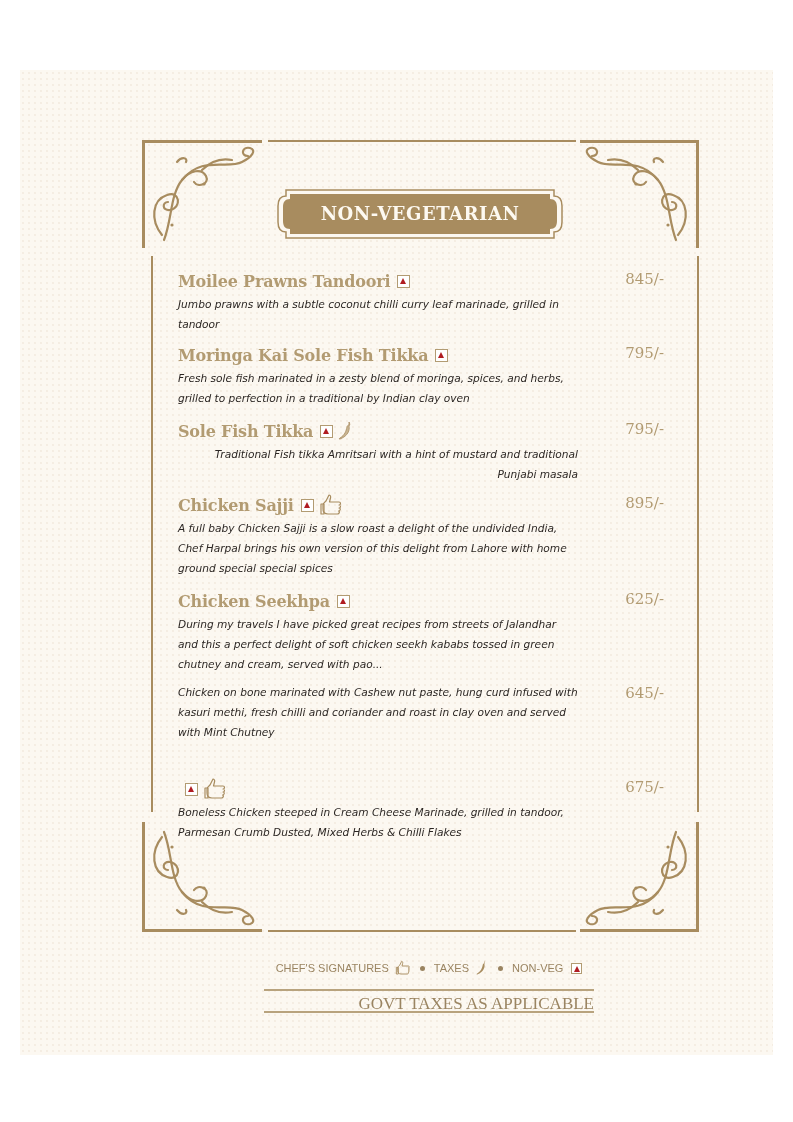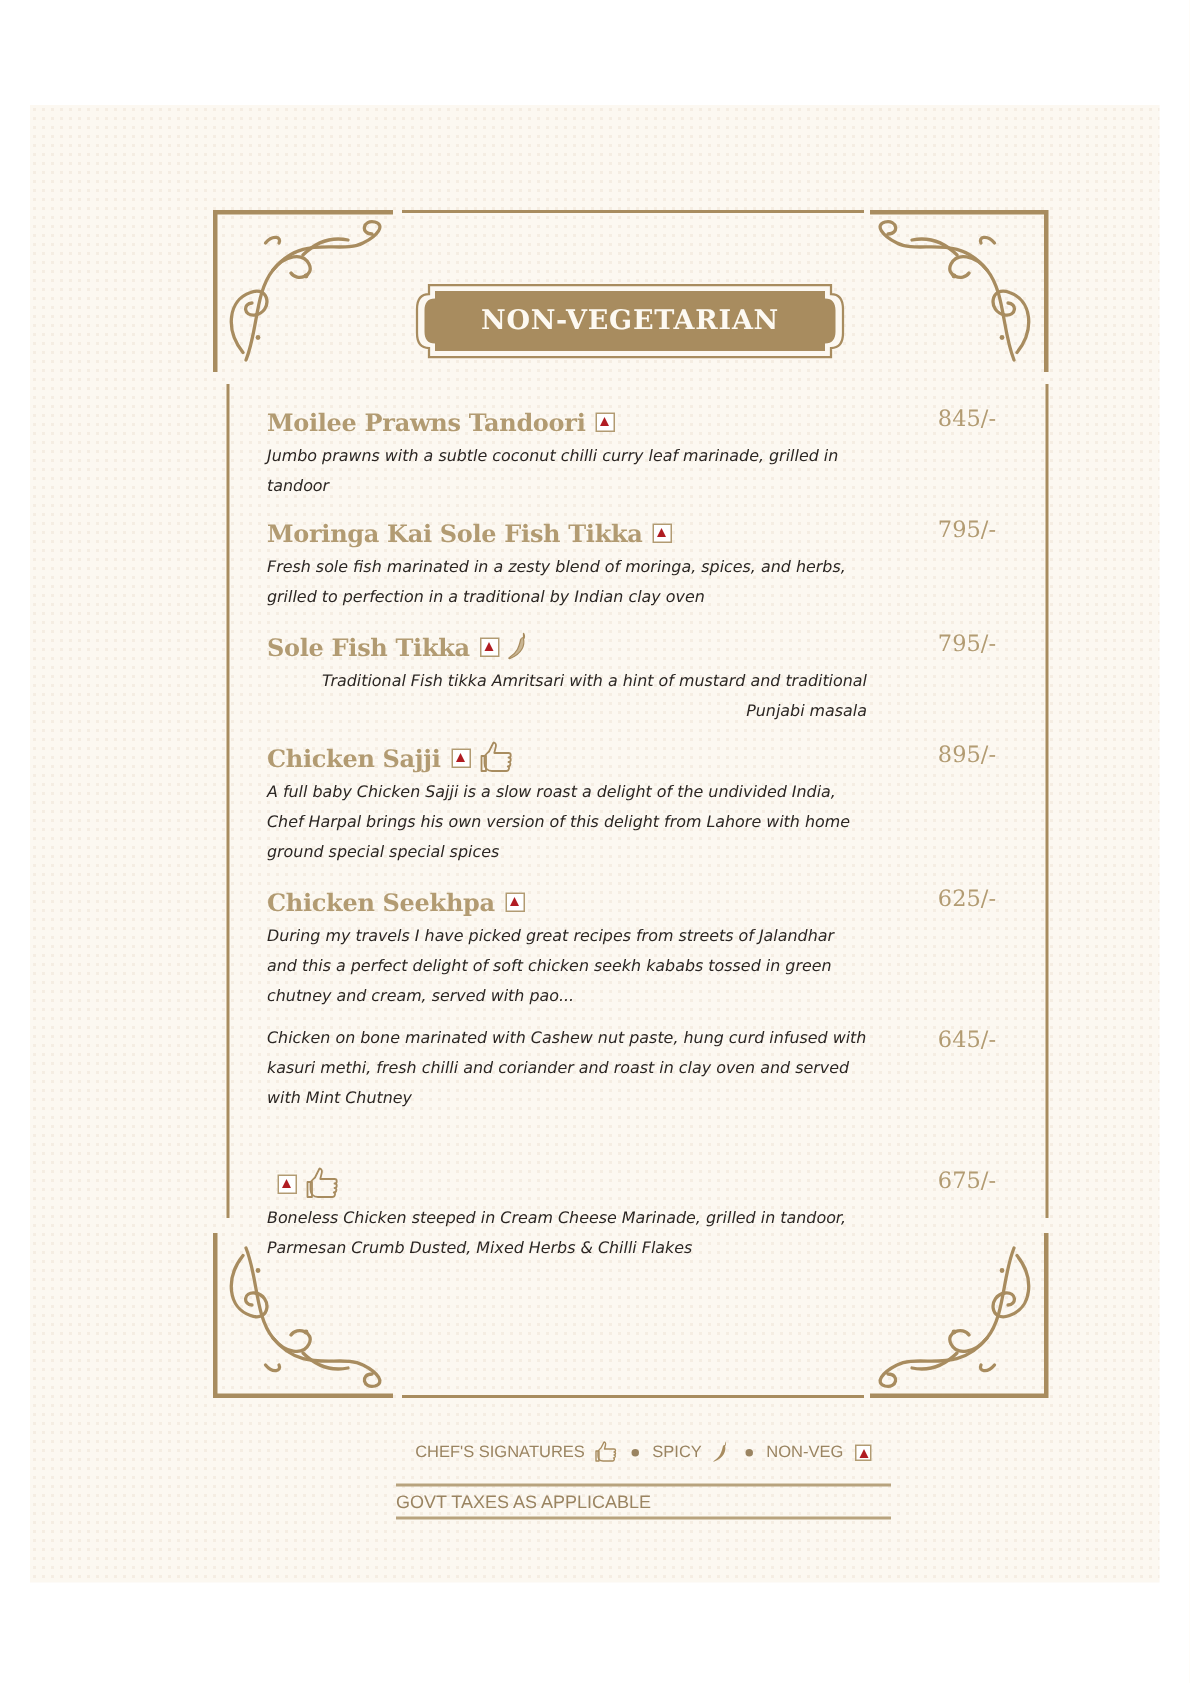--- a/index.html
+++ b/index.html
@@ -18,21 +18,21 @@
   .item-head { display:flex; align-items:center; height:26px; }
   .item-name { font-family:"DejaVu Serif", serif; font-weight:bold; font-size:16px; color:#b29b72; white-space:nowrap; letter-spacing:-0.2px; }
   .item-price { position:absolute; right:4px; top:2px; font-family:"DejaVu Serif", serif; font-size:15px; color:#b29b72; }
   .nonveg { display:inline-block; width:13px; height:13px; border:1.5px solid #b29b72; margin-left:7px; position:relative; background:#fff; box-sizing:border-box; }
   .nonveg::after { content:""; position:absolute; left:2px; top:2px; width:0; height:0; border-left:3.5px solid transparent; border-right:3.5px solid transparent; border-bottom:6px solid #b01c22; }
   .icon-svg { display:inline-block; margin-left:5px; vertical-align:middle; }
   .item-desc { font-family:"DejaVu Sans", sans-serif; font-style:italic; font-size:10.6px; line-height:20px; color:#2b2623; width:400px; }
   .legend { position:absolute; left:264px; top:960px; width:330px; text-align:center; font-size:11px; color:#9a8461; display:flex; justify-content:center; align-items:center; gap:6px; }
   .dot { width:5px; height:5px; border-radius:50%; background:#9a8461; display:inline-block; margin:0 3px; }
   .rule { position:absolute; left:264px; width:330px; height:1.5px; background:#b8a37e; }
-  .taxes { position:absolute; left:264px; top:994px; width:330px; text-align:left; font-size:12px; color:#9a8461; }
+  .taxes { position:absolute; left:264px; top:994px; width:330px; text-align:right; font-size:17px; color:#9a8461;font-family:Liberation Serif, serif; }
 </style>
 </head>
 <body>
 
 <div class="page">
 </div>
 
 <div class="frame-line" style="left:142px;top:140px;width:120px;height:3px;"></div>
 <div class="frame-line" style="left:268px;top:140px;width:308px;height:2px;"></div>
 <div class="frame-line" style="left:580px;top:140px;width:118px;height:3px;"></div>
@@ -178,21 +178,21 @@
 
 <div class="legend">
   <span>CHEF'S SIGNATURES</span>
   <svg width="16" height="16" viewBox="0 0 24 24">
     <g fill="none" stroke="#a88c5f" stroke-width="1.4" stroke-linejoin="round">
       <path d="M10 2 C11 2 12 3 11.5 5 L10.5 9 H20 C22 9 22 12 20 12 C22 12 22 15 20 15 C22 15 21.5 18 19.5 18 C21 18 20.5 21 18.5 21 H9 C6 21 4 19 4 16 V12 C4 10 6 9 7 8 Z"></path>
       <path d="M2 11 H5 V21 H2 Z"></path>
     </g>
   </svg>
   <span class="dot"></span>
-  <span>SPICY</span>
+  <span>TAXES</span>
   <svg width="14" height="16" viewBox="0 0 16 20">
     <path d="M11 1 C12 3 12 4 11 5 C12 9 10 15 2 18 C1 18.5 1 17.5 2 17 C7 14 8 10 9 6 C9 5 10 4 11 4 Z" fill="#a88c5f"></path>
   </svg>
   <span class="dot"></span>
   <span>NON-VEG</span>
   <span class="nonveg" style="width:11px;height:11px;margin-left:2px;"></span>
 </div>
 
 <div class="rule" style="top:989px;"></div>
 <div class="taxes">GOVT TAXES AS APPLICABLE</div>

